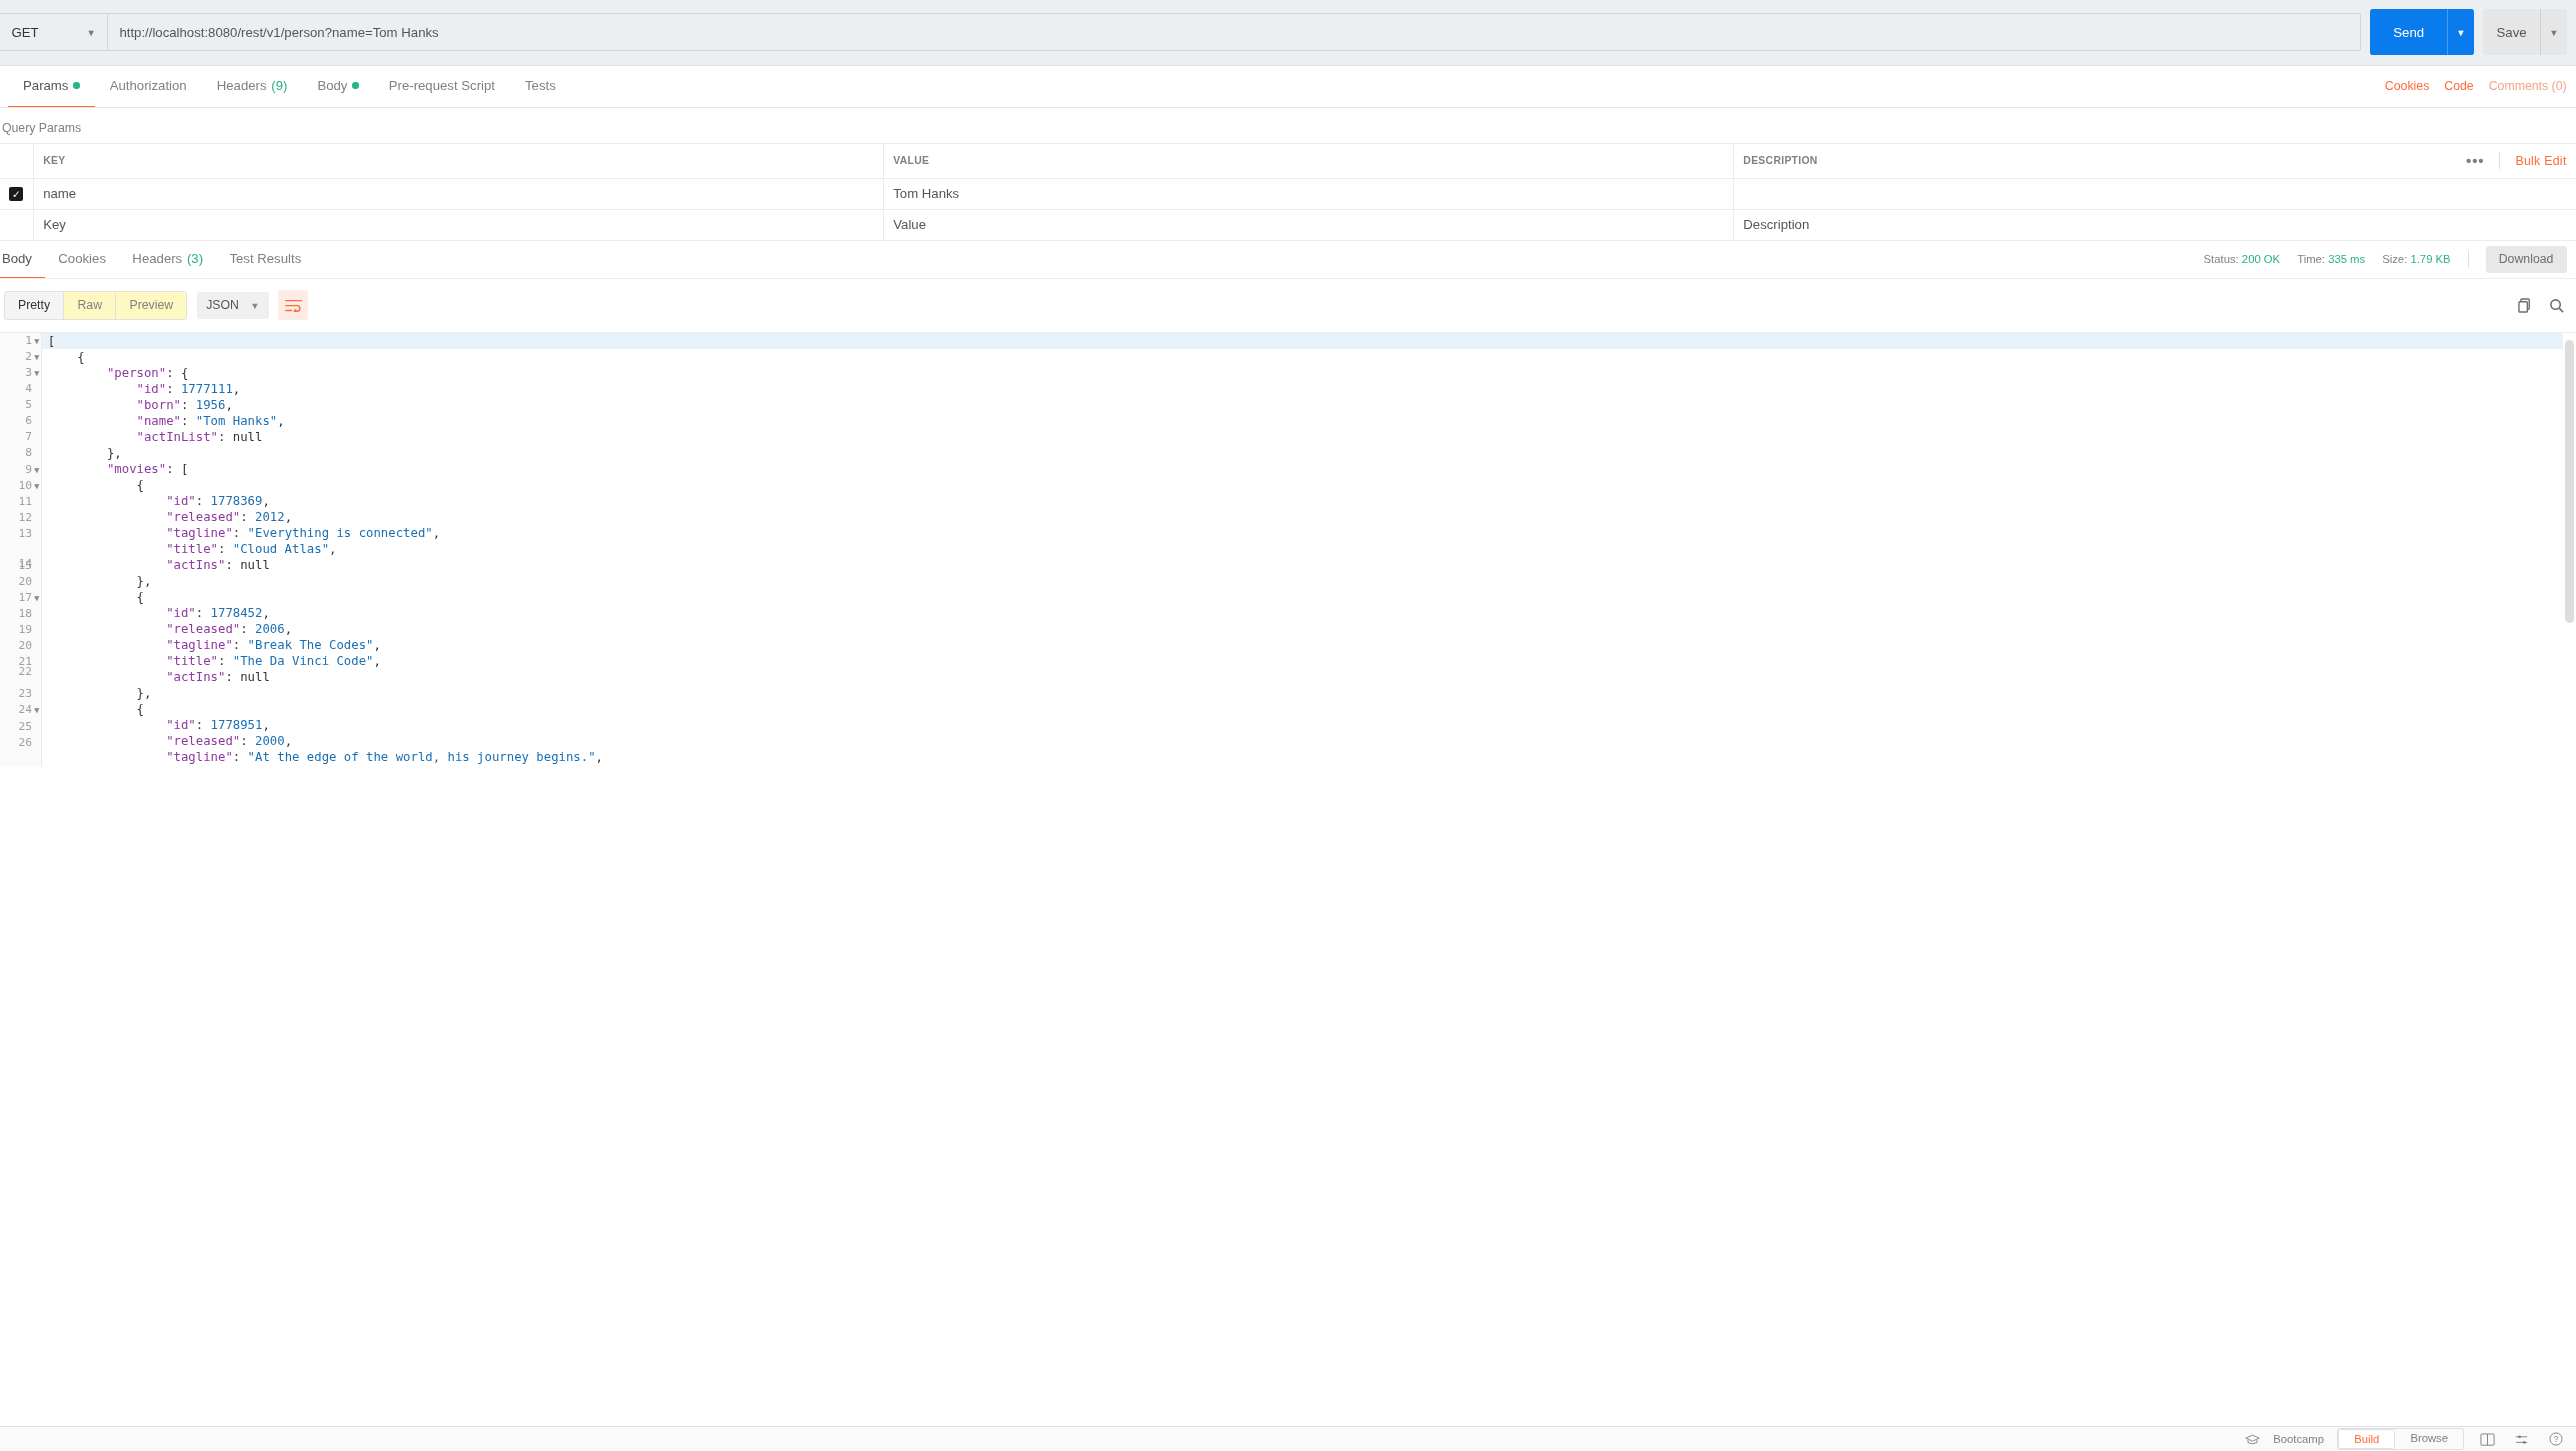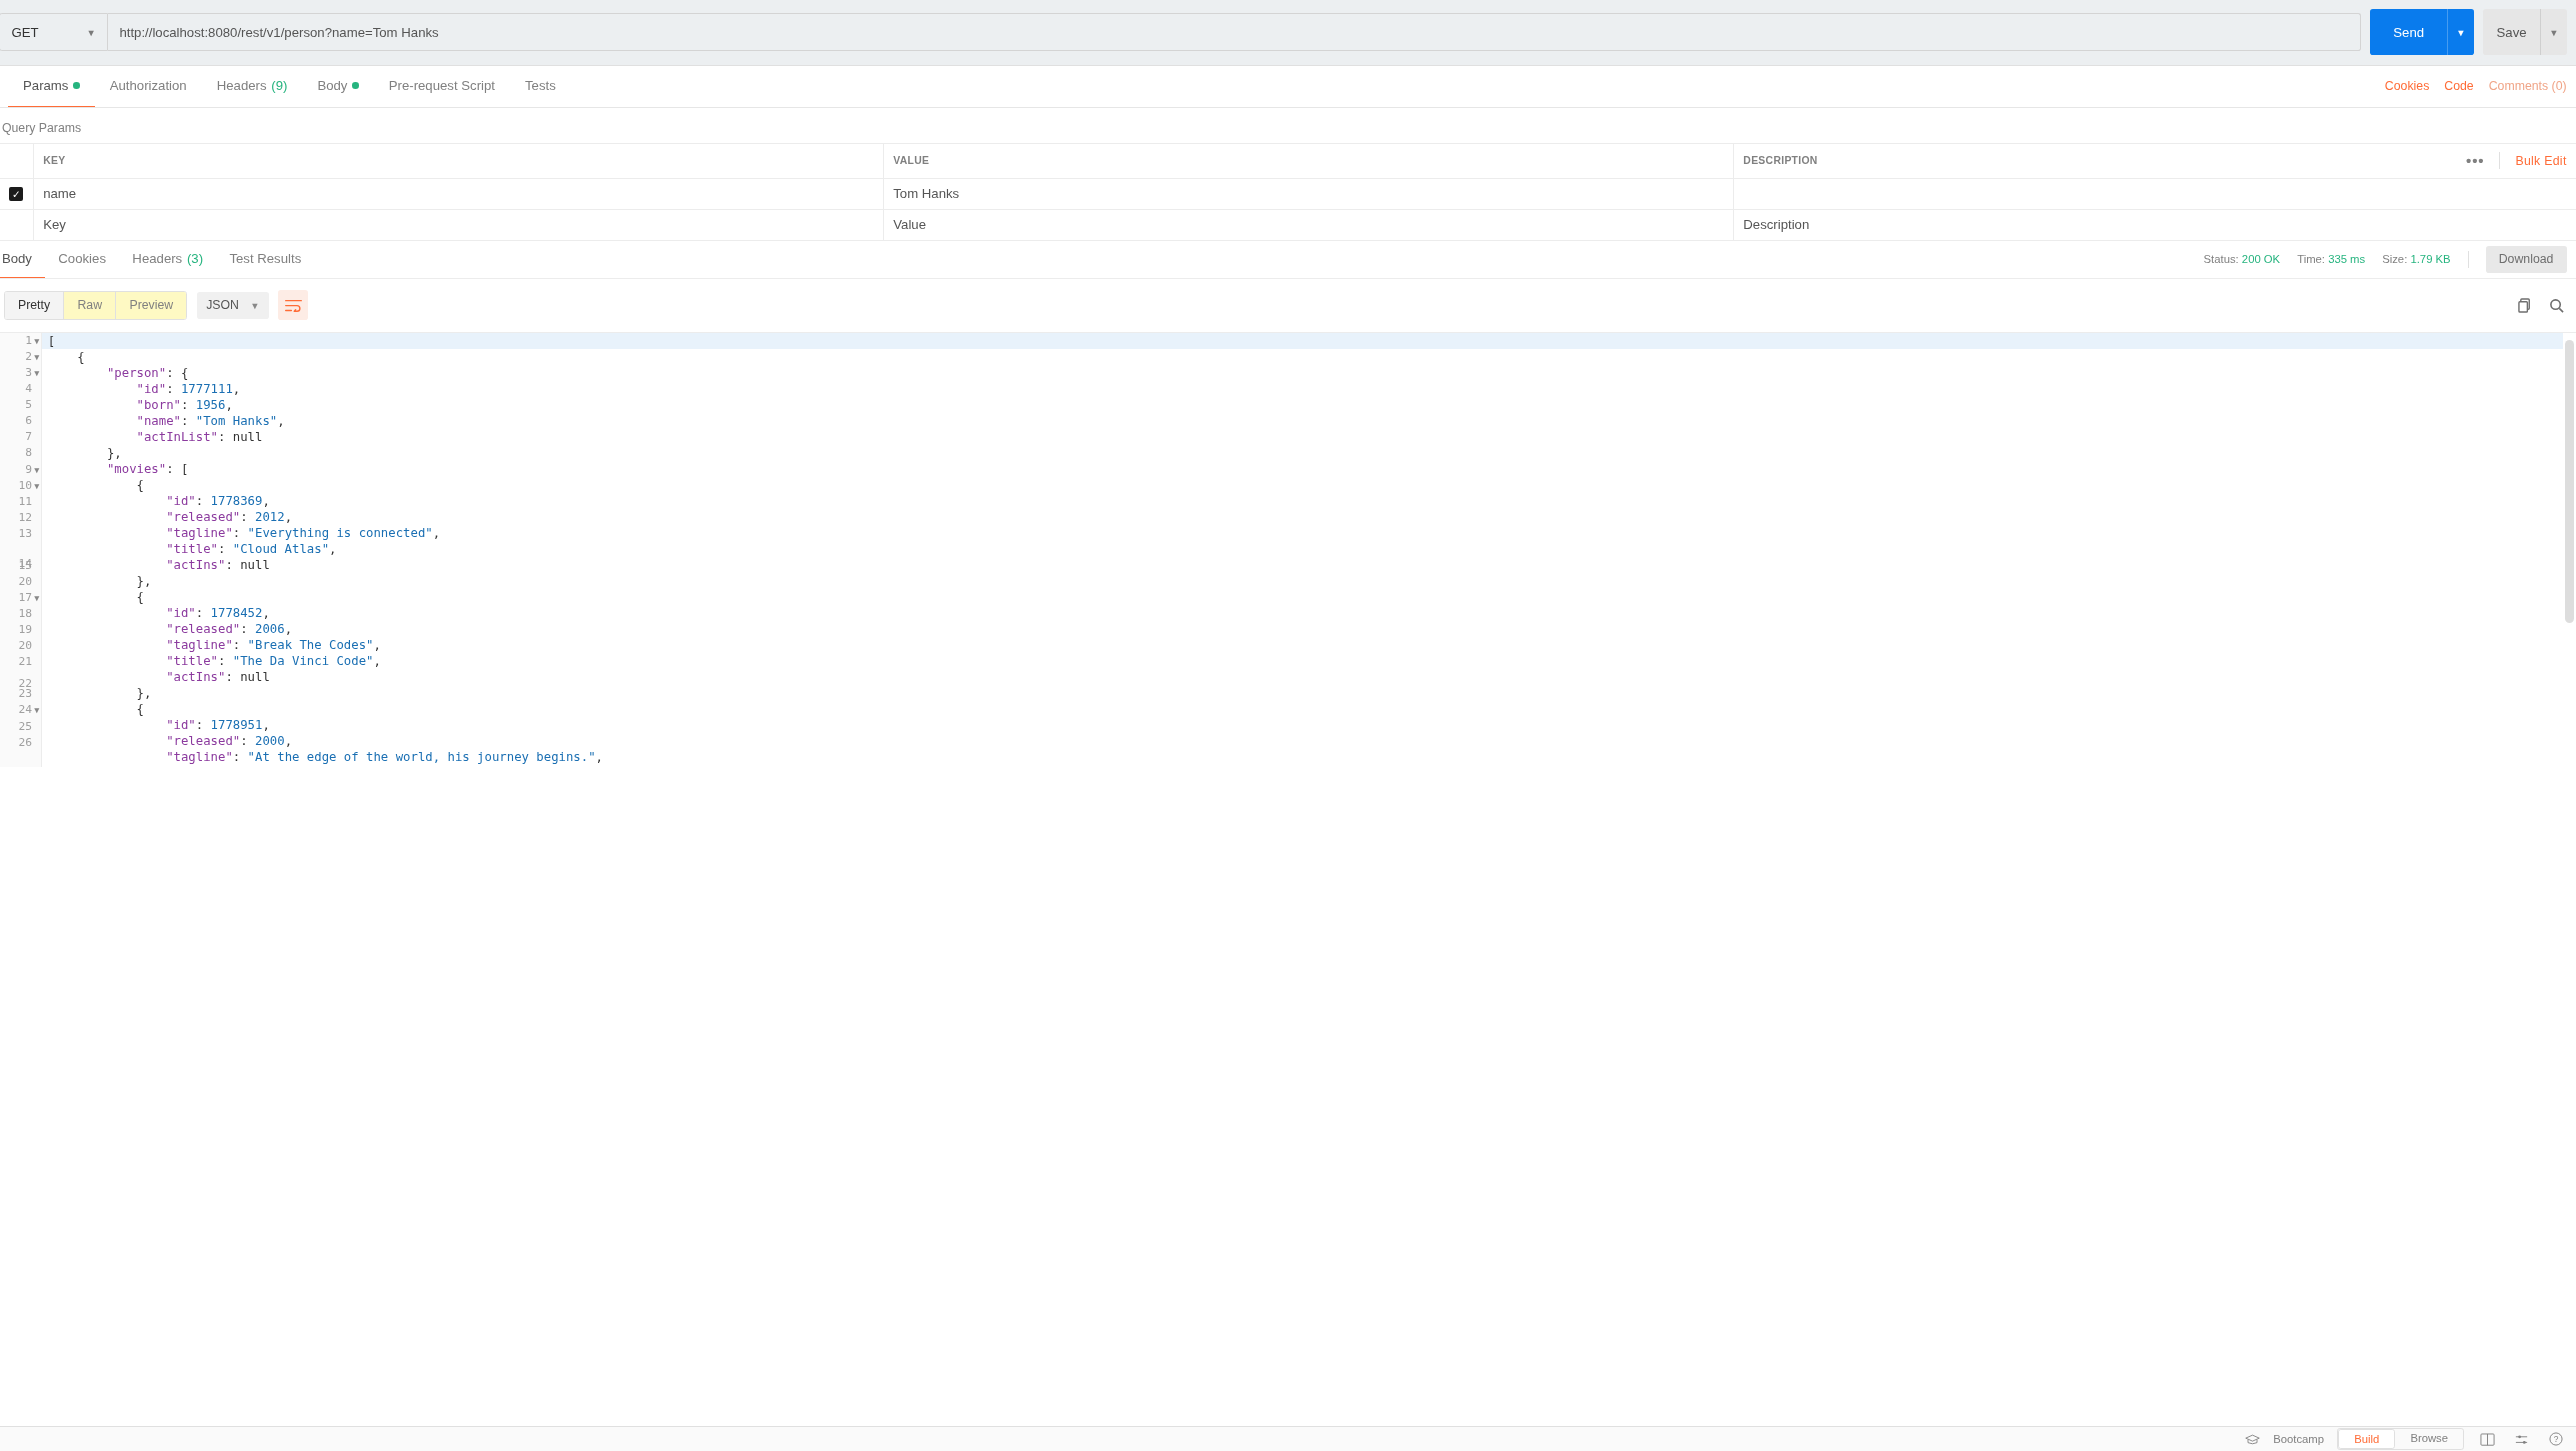--- a/index.html
+++ b/index.html
@@ -235,21 +235,21 @@
       <div class="ln" style="top: 193px;">13</div>
       <div class="ln" style="top: 223px; text-align: right;">14</div>
       <div class="ln" style="top: 225px;">15</div>
       <div class="ln" style="top: 241px;">20</div>
       <div class="ln" style="top: 257px;">17</div>
       <div class="fold" style="top: 257px;">▼</div>
       <div class="ln" style="top: 273px;">18</div>
       <div class="ln" style="top: 289px;">19</div>
       <div class="ln" style="top: 305px;">20</div>
       <div class="ln" style="top: 321px;">21</div>
-      <div class="ln" style="top: 343px;">22</div>
+      <div class="ln" style="top: 331px;">22</div>
       <div class="ln" style="top: 353px;">23</div>
       <div class="ln" style="top: 369px;">24</div>
       <div class="fold" style="top: 369px;">▼</div>
       <div class="ln" style="top: 386px;">25</div>
       <div class="ln" style="top: 402px;">26</div>
       <div class="ln" style="top: 418px; margin-top: 28px;">27</div>
     </div>
   <div class="code-lines" id="code-lines">
       <div class="line"><span class="tok-pun">[</span></div>
       <div class="line"><span class="tok-pun">    {</span></div>

